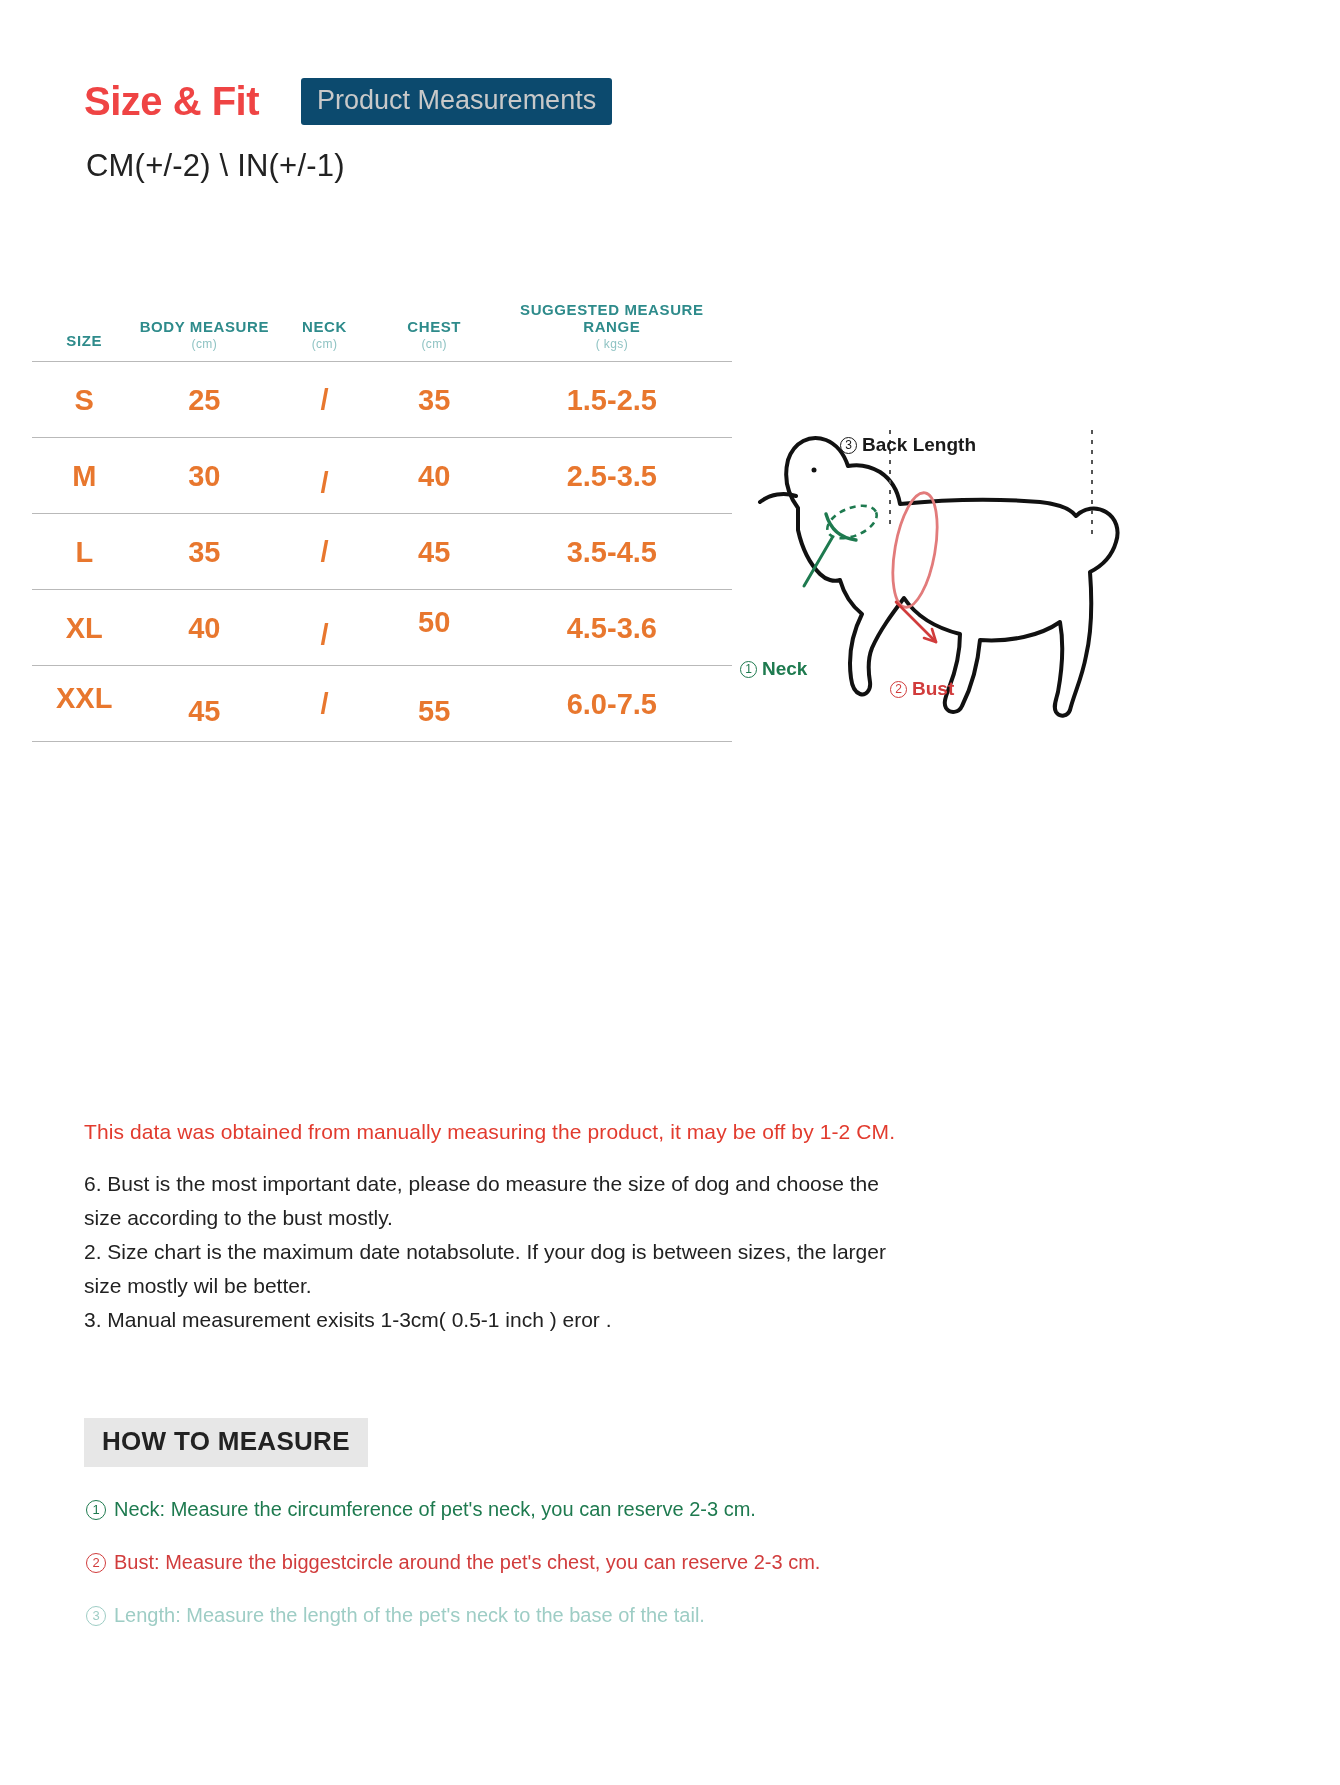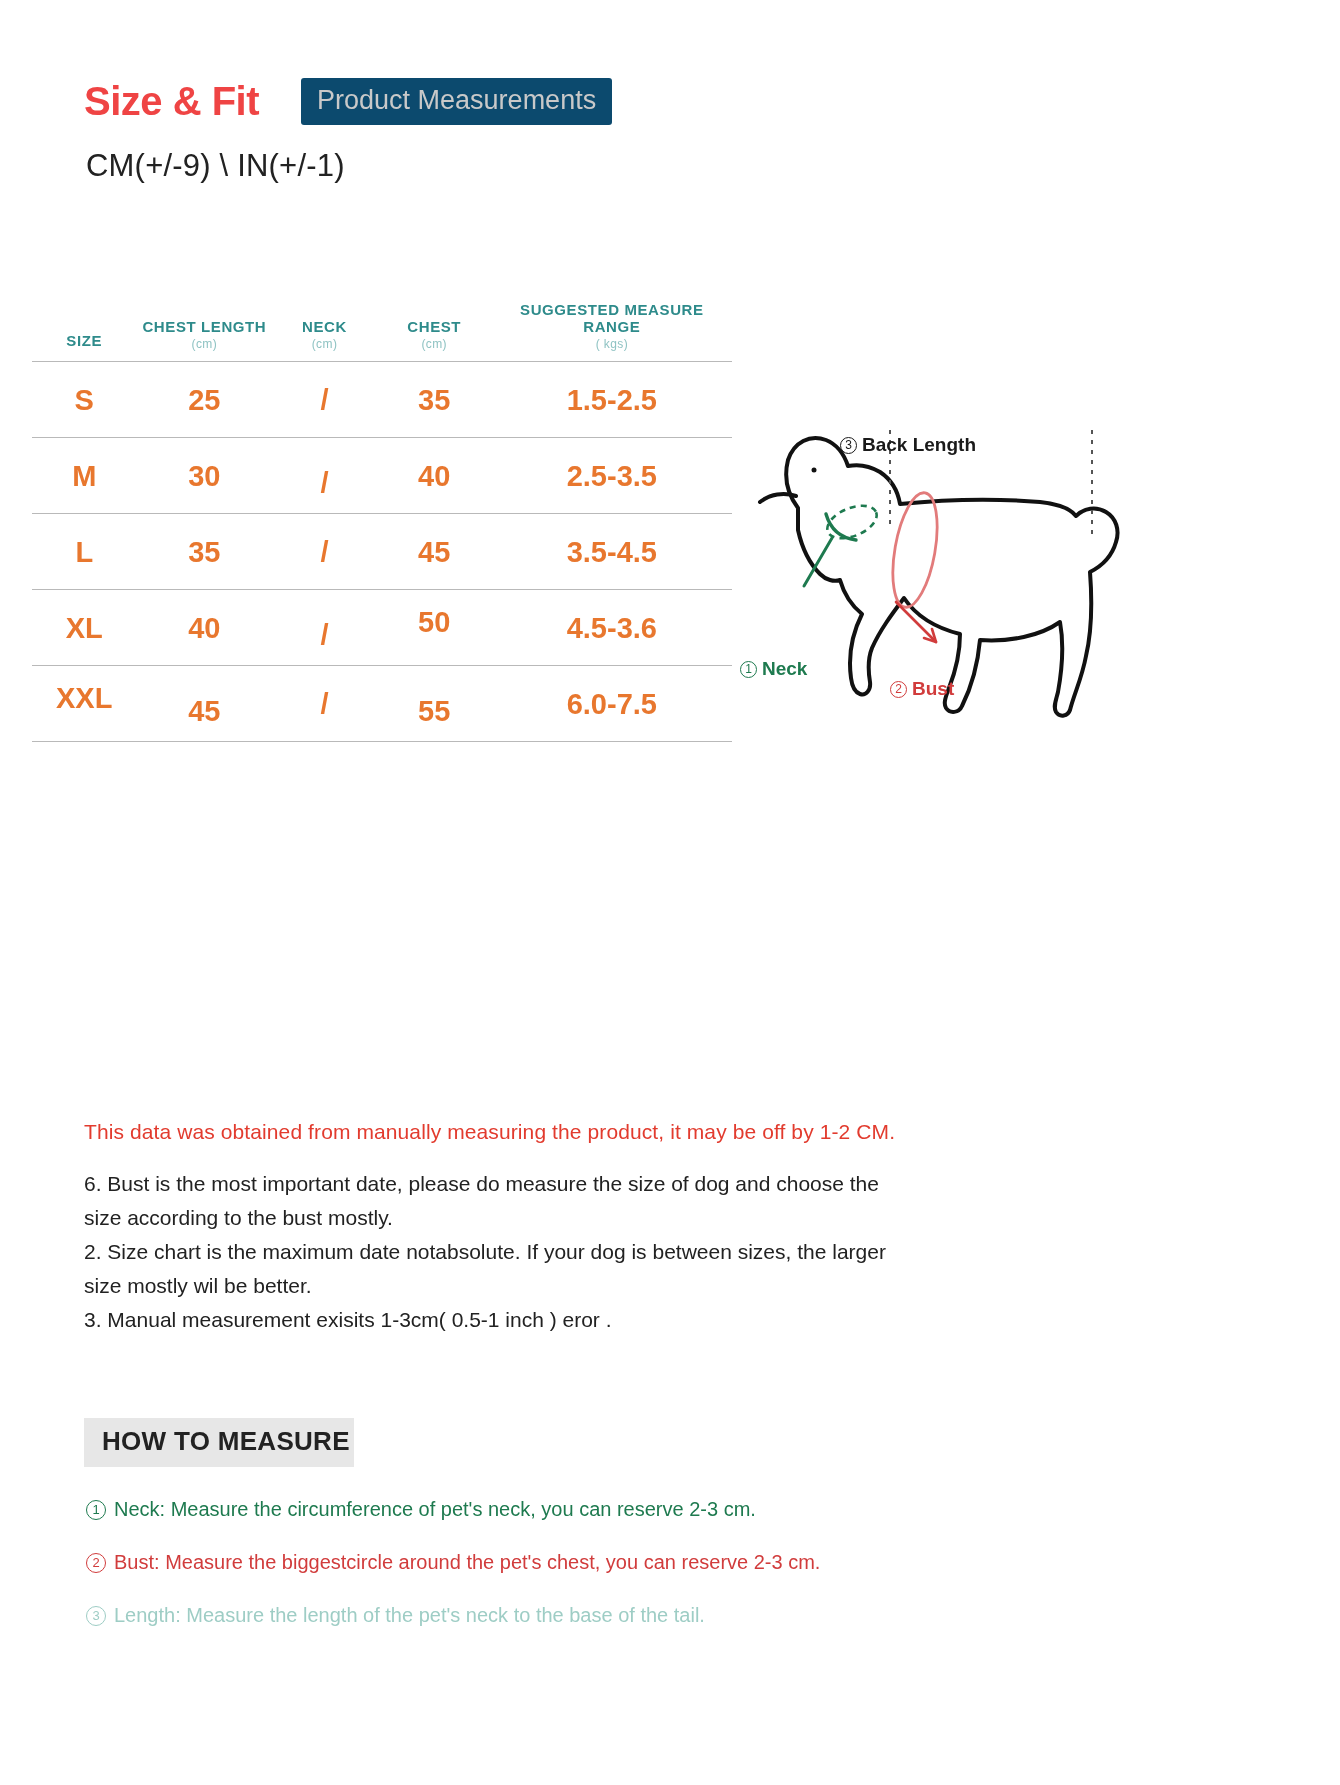--- a/index.html
+++ b/index.html
@@ -151,21 +151,21 @@
 
   
   .howto-badge {
     position: absolute;
     left: 84px;
     top: 1418px;
     background: #e7e7e7;
     color: #222;
     font-size: 26px;
     font-weight: bold;
-    padding: 8px 4px 10px 18px;
+    padding: 8px 18px 10px 18px;
     letter-spacing: 0.3px;
   }
   .measure-list {
     position: absolute;
     left: 86px;
     top: 1498px;
     width: 1150px;
   }
   .measure-item {
     font-size: 20px;
@@ -189,31 +189,31 @@
     margin-top: 2px;
   }
 </style>
 </head>
 <body>
 
 <div class="header">
   <div class="title-main">Size &amp; Fit</div>
   <div class="title-badge">Product Measurements</div>
 </div>
-<div class="subtitle">CM(+/-9) \ IN(+/-1)</div>
+<div class="subtitle">CM(+/-2) \ IN(+/-1)</div>
 
 <table class="size-table">
   <thead>
     <tr>
       <th class="col-size">
         <span>SIZE</span>
         <span class="unit"></span>
       </th>
       <th class="col-body">
-        <span>CHEST LENGTH</span>
+        <span>BODY MEASURE</span>
         <span class="unit">(cm)</span>
       </th>
       <th class="col-neck">
         <span>NECK</span>
         <span class="unit">(cm)</span>
       </th>
       <th class="col-chest">
         <span>CHEST</span>
         <span class="unit">(cm)</span>
       </th>

